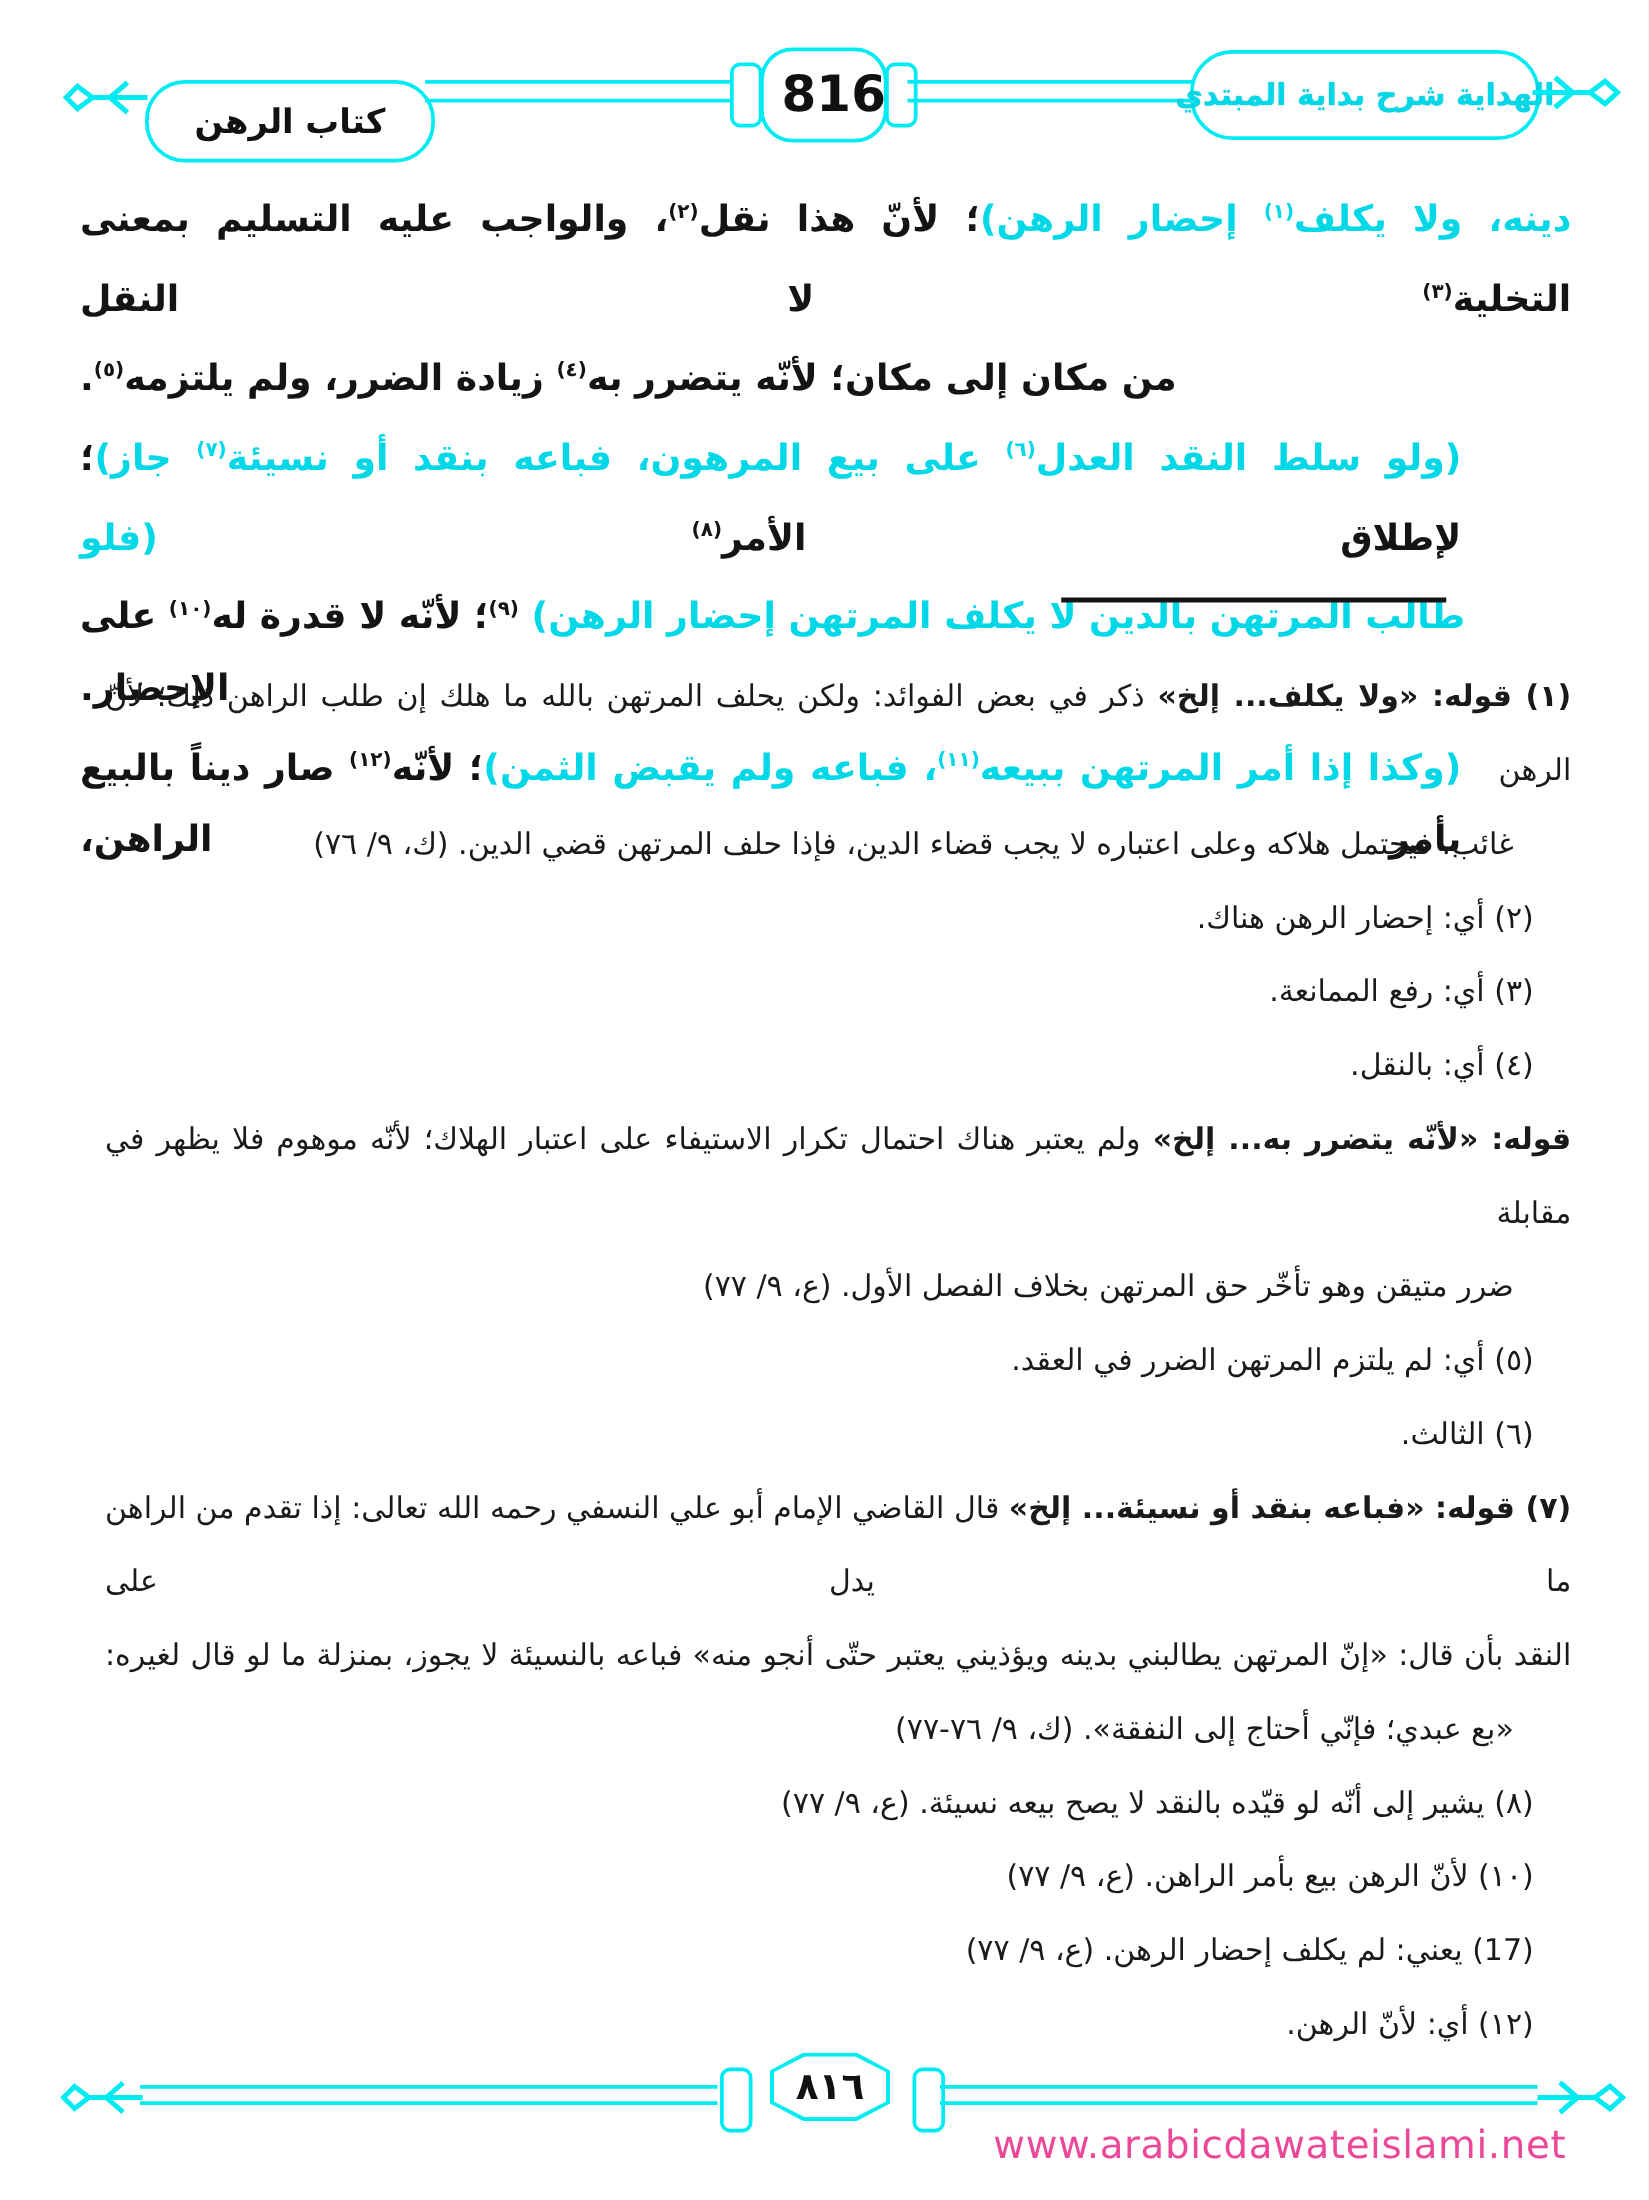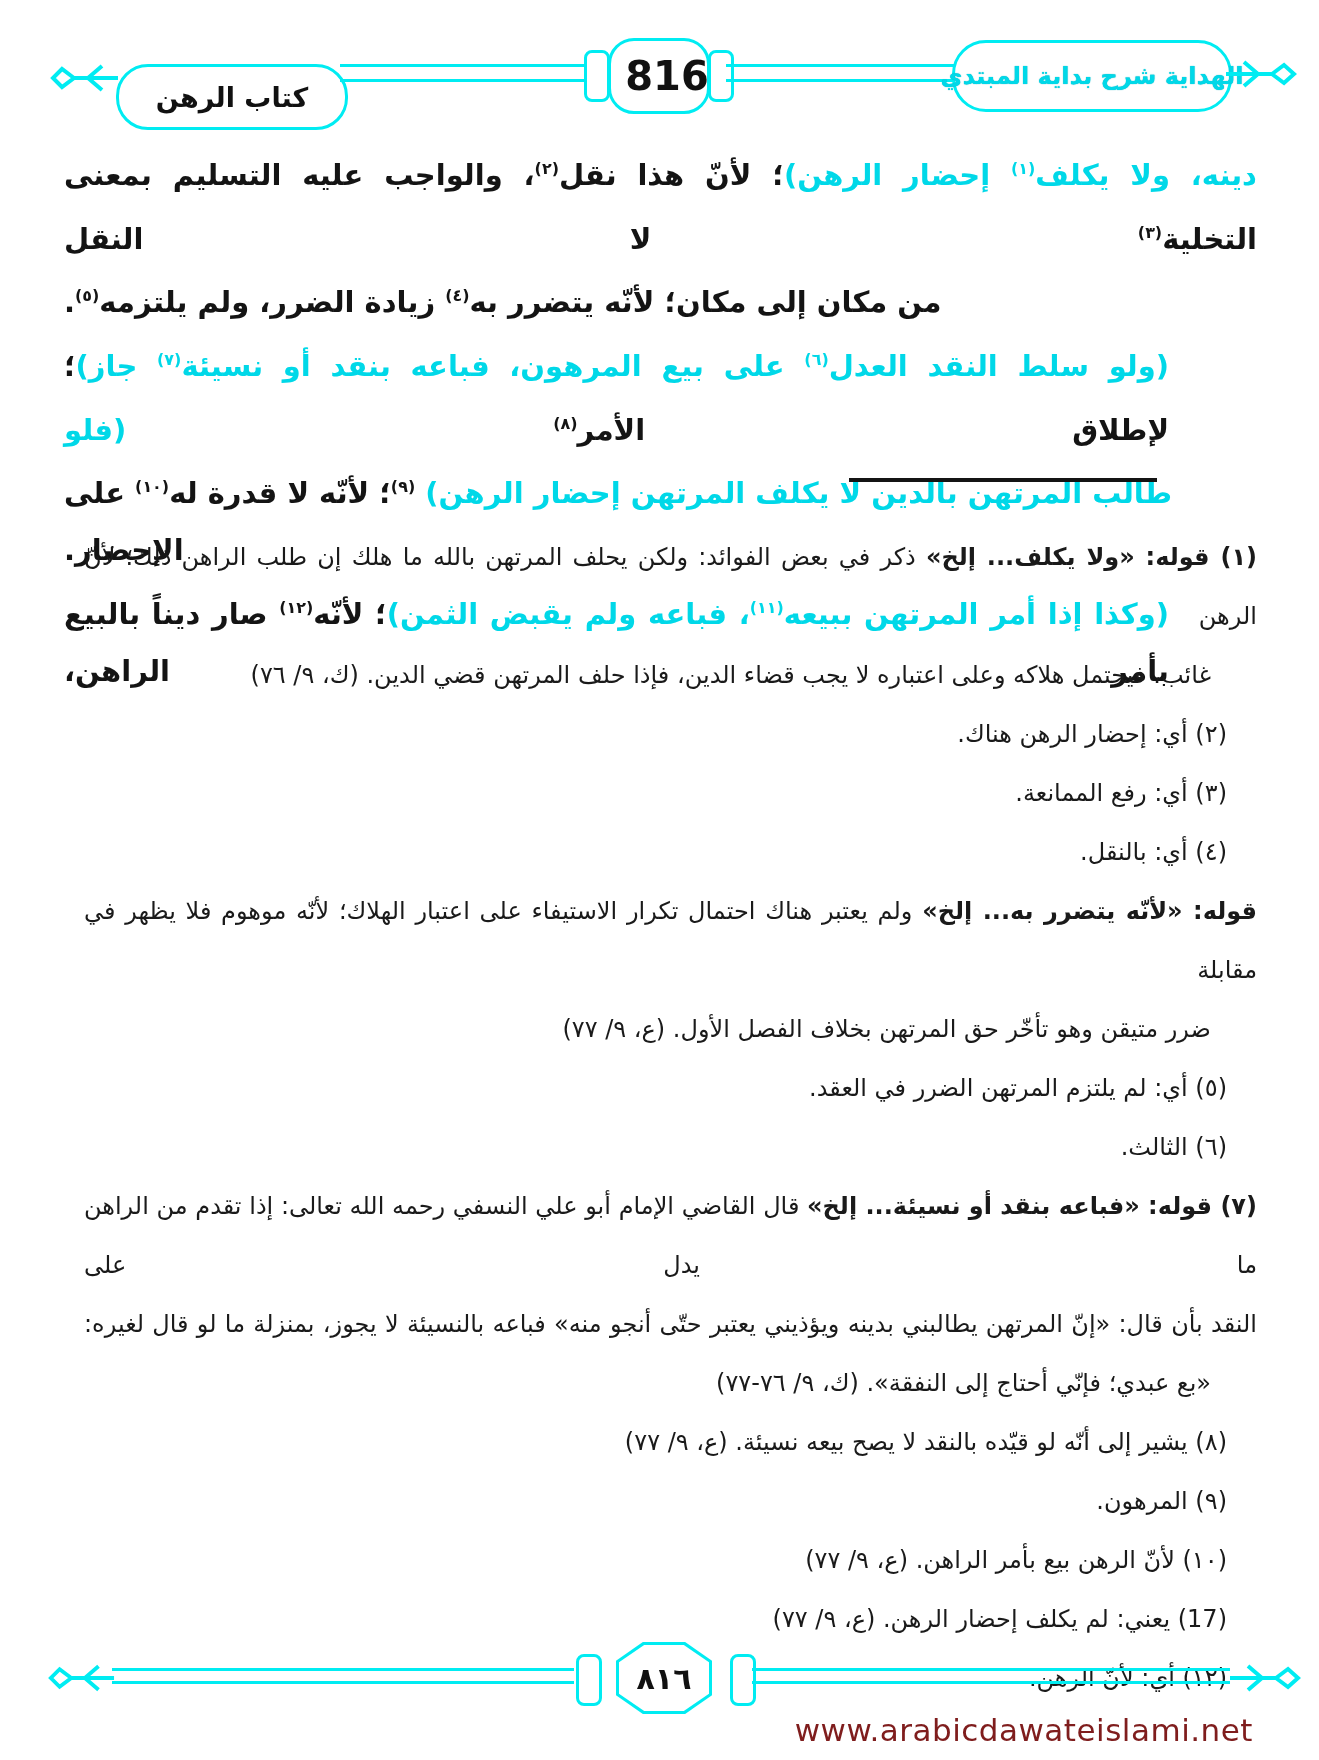--- a/index.html
+++ b/index.html
@@ -34,29 +34,29 @@
   .ref{font-size:0.55em;vertical-align:super;letter-spacing:-1px;}
   
   .fn-area{position:absolute;top:478px;right:62px;left:64px;direction:rtl;}
   .fn-sep{width:308px;height:4px;background:#141414;margin-left:auto;margin-right:100px;margin-bottom:46px;}
   .fline{display:block;font-size:24px;line-height:59px;text-align:right;padding-right:30px;color:#1a1a1a;}
   .fline.flush{padding-right:0;text-align:justify;text-align-last:justify;margin-left:20px;}
   .fline.cont{padding-right:46px;}
   .fline b{font-weight:bold;}
   
   .ftr-rail{position:absolute;height:10px;border-top:3px solid #00ecf2;border-bottom:3px solid #00ecf2;}
-  .octo{position:absolute;left:616px;top:1642px;width:96px;height:72px;background:#00ecf2;
+  .octo{position:absolute;left:616px;top:1642px;width:96px;height:55px;background:#00ecf2;
     clip-path:polygon(28% 0,72% 0,100% 26%,100% 74%,72% 100%,28% 100%,0 74%,0 26%);}
   .octo-in{position:absolute;inset:3px;background:#fff;
     clip-path:polygon(28% 0,72% 0,100% 26%,100% 74%,72% 100%,28% 100%,0 74%,0 26%);
     display:flex;align-items:center;justify-content:center;}
   .octo-in span{font-weight:bold;font-size:30px;color:#111;}
   .watermark{
-    position:absolute;top:1698px;right:66px;color:#7f1d1d;font-size:31px;
-    letter-spacing:0.5px;font-weight:normal;margin-top:14px;
+    position:absolute;top:1698px;right:66px;color:#ec4899;font-size:31px;
+    letter-spacing:0.5px;font-weight:normal;
   }
   svg.orn{position:absolute;}
 </style>
 </head>
 <body>
 
 <div class="page">
 
   <svg class="orn" style="left:48px;top:56px;" width="72" height="44" viewBox="0 0 72 44">
     <g fill="none" stroke="#00ecf2" stroke-width="4">
@@ -120,21 +120,20 @@
     <div class="fline cont"><span>ضرر متيقن وهو تأخّر حق المرتهن بخلاف الفصل الأول. (ع، ٩/ ٧٧)</span></div>
 
     <div class="fline"><span>(٥) أي: لم يلتزم المرتهن الضرر في العقد.</span></div>
     <div class="fline"><span>(٦) الثالث.</span></div>
 
     <div class="fline flush"><b>(٧) قوله: «فباعه بنقد أو نسيئة... إلخ»</b><span> قال القاضي الإمام أبو علي النسفي رحمه الله تعالى: إذا تقدم من الراهن ما يدل على</span></div>
     <div class="fline flush"><span>النقد بأن قال: «إنّ المرتهن يطالبني بدينه ويؤذيني يعتبر حتّى أنجو منه» فباعه بالنسيئة لا يجوز، بمنزلة ما لو قال لغيره:</span></div>
     <div class="fline cont"><span>«بع عبدي؛ فإنّي أحتاج إلى النفقة». (ك، ٩/ ٧٦-٧٧)</span></div>
 
     <div class="fline"><span>(٨) يشير إلى أنّه لو قيّده بالنقد لا يصح بيعه نسيئة. (ع، ٩/ ٧٧)</span></div>
-    <div class="fline"><span>(٩) المرهون.</span></div>
     <div class="fline"><span>(١٠) لأنّ الرهن بيع بأمر الراهن. (ع، ٩/ ٧٧)</span></div>
     <div class="fline"><span>(17) يعني: لم يكلف إحضار الرهن. (ع، ٩/ ٧٧)</span></div>
     <div class="fline"><span>(١٢) أي: لأنّ الرهن.</span></div>
   </div>
 
   <svg class="orn" style="left:46px;top:1656px;" width="70" height="44" viewBox="0 0 72 44">
     <g fill="none" stroke="#00ecf2" stroke-width="4">
       <path d="M70 22 H26"></path>
       <path d="M26 22 L14 13 L5 22 L14 31 Z" fill="#ffffff"></path>
       <path d="M40 22 L54 10 M40 22 L54 34"></path>

